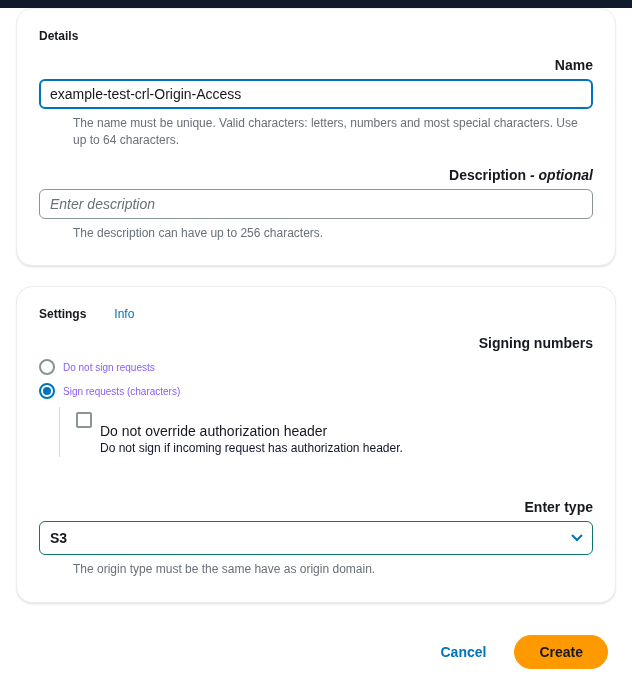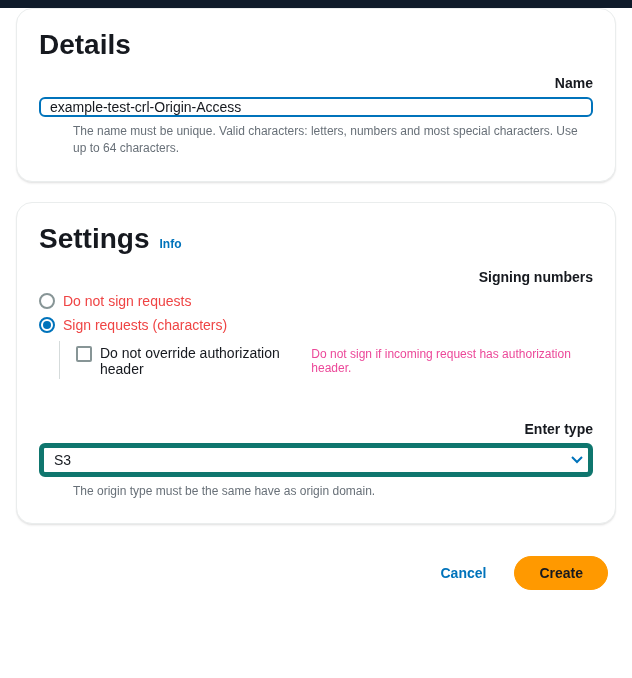--- a/index.html
+++ b/index.html
@@ -23,38 +23,38 @@
     }
     .panel {
       background: #ffffff;
       border: 1px solid #eaeded;
       border-radius: 16px;
       box-shadow: 0 1px 1px rgba(0,0,0,0.05), 0 2px 2px rgba(0,0,0,0.05);
       padding: 20px 22px 24px 22px;
       margin-bottom: 20px;
     }
     .panel-title {
-      font-size: 28px;
+      font-size: 12px;
       font-weight: 700;
       margin-bottom: 14px;
       color: #16191f;
     }
     .panel-header {
       display: flex;
       align-items: baseline;
-      gap: 10px;
+      gap: 28px;
       margin-bottom: 14px;
     }
     .panel-header .panel-title {
       margin-bottom: 0;
     }
     .info-link {
       font-size: 12px;
       color: #0073bb;
-      font-weight: 700;
+      font-weight: 400;
       cursor: pointer;
     }
     .field-label {
       font-size: 14px;
       font-weight: 700;
       color: #16191f;
       margin-bottom: 6px;
       text-align: right;
     }
     .field-label .optional {
@@ -62,21 +62,21 @@
       font-style: italic;
     }
     .field-group {
       margin-bottom: 18px;
     }
     .field-group:last-child {
       margin-bottom: 0;
     }
     .text-input {
       width: 100%;
-      height: 20px;
+      height: 30px;
       padding: 4px 10px;
       font-size: 14px;
       font-family: inherit;
       border: 1px solid #879596;
       border-radius: 6px;
       background: #ffffff;
       color: #16191f;
       outline: none;
     }
     .text-input.focused {
@@ -120,22 +120,22 @@
       position: absolute;
       top: 50%;
       left: 50%;
       transform: translate(-50%, -50%);
       width: 8px;
       height: 8px;
       background: #0073bb;
       border-radius: 50%;
     }
     .radio-label {
-      font-size: 14px;
-      color: #ef4444;
+      font-size: 10px;
+      color: #8b5cf6;
     }
     .checkbox-sub {
       margin-left: 20px;
       padding-left: 16px;
       border-left: 1px solid #d5dbdb;
       margin-top: 4px;
       padding-top: 4px;
       padding-bottom: 2px;
     }
     .checkbox-item {
@@ -147,47 +147,49 @@
     .checkbox-box {
       width: 16px;
       height: 16px;
       border: 2px solid #879596;
       border-radius: 2px;
       flex-shrink: 0;
       margin-top: 1px;
     }
     .checkbox-text {
       display: flex;
-      flex-direction: row;
+      flex-direction: column;
+      margin-top: 12px;
     }
     .checkbox-label {
       font-size: 14px;
       color: #16191f;
       font-weight: 400;
     }
     .checkbox-help {
       font-size: 12px;
-      color: #ec4899;
+      color: #0f172a;
       margin-top: 2px;
     }
     .select-wrap {
       position: relative;
       width: 100%;
     }
     .select-box {
       width: 100%;
       height: 34px;
       padding: 4px 30px 4px 10px;
       font-size: 14px;
-      border: 5px solid #0f766e;
+      border: 1px solid #0f766e;
       border-radius: 6px;
       background: #ffffff;
       display: flex;
       align-items: center;
       cursor: pointer;
+      font-weight: bold;
     }
     .select-caret {
       position: absolute;
       right: 10px;
       top: 50%;
       transform: translateY(-50%);
       pointer-events: none;
     }
     .select-caret svg {
       display: block;
@@ -233,20 +235,27 @@
 
   <div class="panel">
     <h2 class="panel-title">Details</h2>
 
     <div class="field-group">
       <div class="field-label">Name</div>
       <input type="text" class="text-input focused" value="example-test-crl-Origin-Access" style="">
       <div class="help-text">The name must be unique. Valid characters: letters, numbers and most special characters. Use up to 64 characters.</div>
     </div>
 
+    <div class="field-group">
+      <div class="field-label">
+        <span>Description</span><span class="optional"> - optional</span>
+      </div>
+      <input type="text" class="text-input" placeholder="Enter description" style="">
+      <div class="help-text">The description can have up to 256 characters.</div>
+    </div>
   </div>
 
   <div class="panel">
     <div class="panel-header">
       <h2 class="panel-title">Settings</h2>
       <span class="info-link">Info</span>
     </div>
 
     <div class="field-group">
       <div class="field-label">Signing numbers</div>

